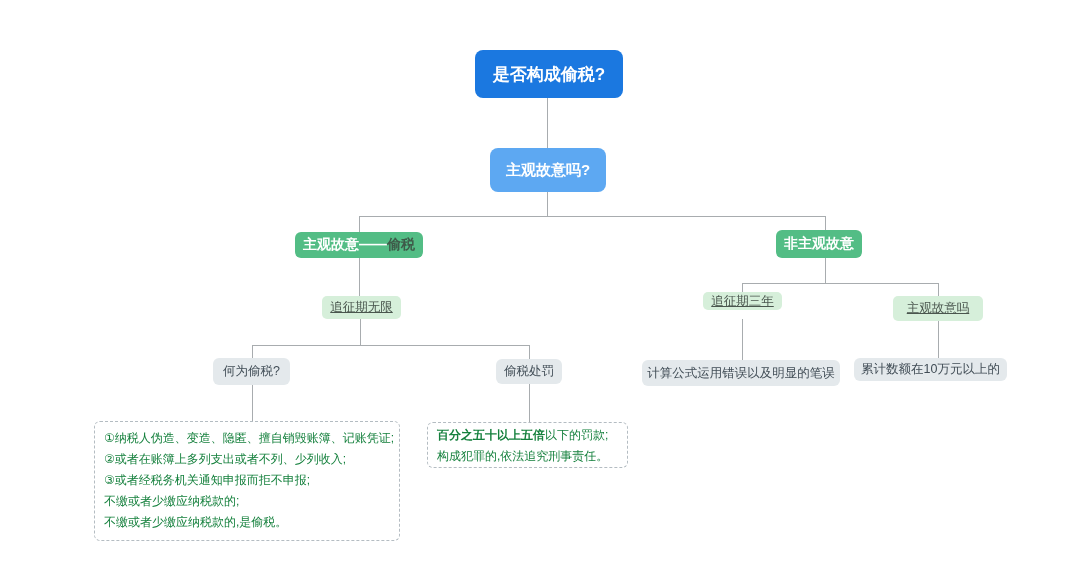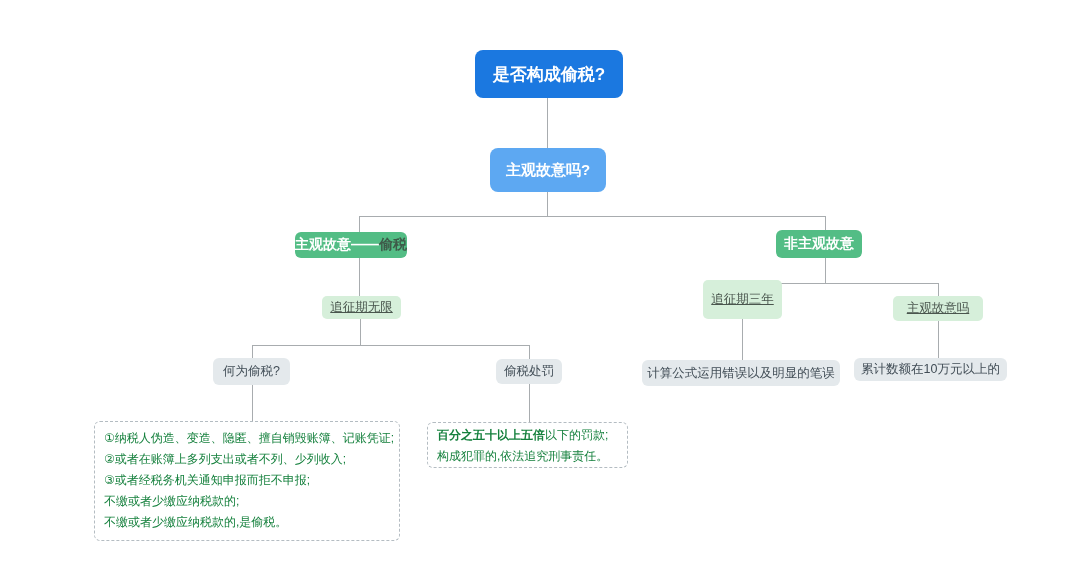--- a/index.html
+++ b/index.html
@@ -56,30 +56,30 @@
   <div class="line" style="left:742px;top:283px;width:196px;height:1px;"></div>
   <div class="line" style="left:742px;top:283px;width:1px;height:14px;"></div>
   <div class="line" style="left:938px;top:283px;width:1px;height:13px;"></div>
   <div class="line" style="left:742px;top:319px;width:1px;height:41px;"></div>
   <div class="line" style="left:938px;top:321px;width:1px;height:37px;"></div>
 
   <div class="node node-root" style="left:475px;top:50px;width:148px;height:48px;">是否构成偷税?</div>
 
   <div class="node node-q" style="left:490px;top:148px;width:116px;height:44px;">主观故意吗?</div>
 
-  <div class="node node-green" style="left:295px;top:232px;width:112px;height:26px;justify-content:space-between;">
+  <div class="node node-green" style="left:295px;top:232px;width:128px;height:26px;">
     <span>主观故意——</span>
       <span class="emph">偷税</span>
   </div>
 
   <div class="node node-green" style="left:776px;top:230px;width:86px;height:28px;">非主观故意</div>
 
   <div class="node node-lightgreen" style="left:322px;top:296px;width:79px;height:23px;">追征期无限</div>
 
-  <div class="node node-lightgreen" style="left:703px;top:280px;width:79px;height:39px;">追征期三年</div>
+  <div class="node node-lightgreen" style="left:703px;top:292px;width:79px;height:18px;">追征期三年</div>
 
   <div class="node node-lightgreen" style="left:893px;top:296px;width:90px;height:25px;">主观故意吗</div>
 
   <div class="node node-gray" style="left:213px;top:358px;width:77px;height:27px;">何为偷税?</div>
 
   <div class="node node-gray" style="left:496px;top:359px;width:66px;height:25px;">偷税处罚</div>
 
   <div class="node node-gray" style="left:642px;top:360px;width:198px;height:26px;">计算公式运用错误以及明显的笔误</div>
 
   <div class="node node-gray" style="left:854px;top:358px;width:153px;height:23px;">累计数额在10万元以上的</div>

